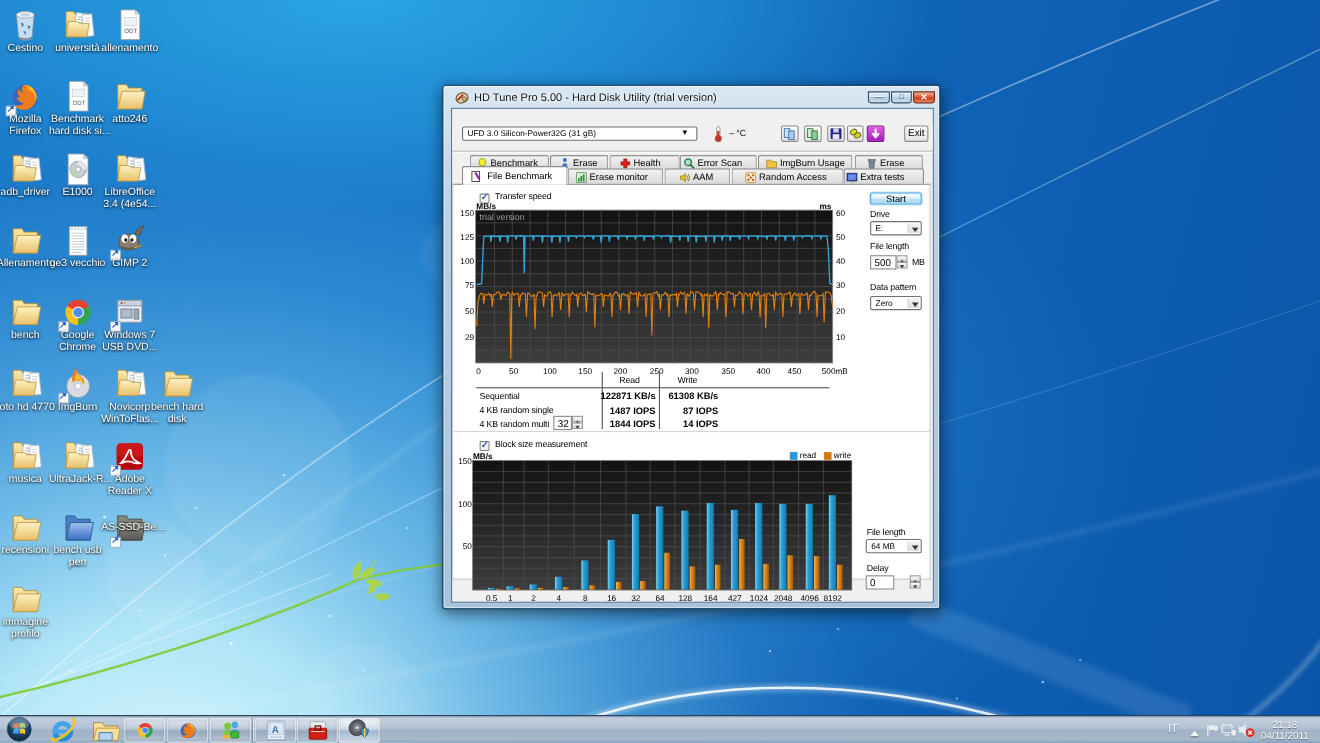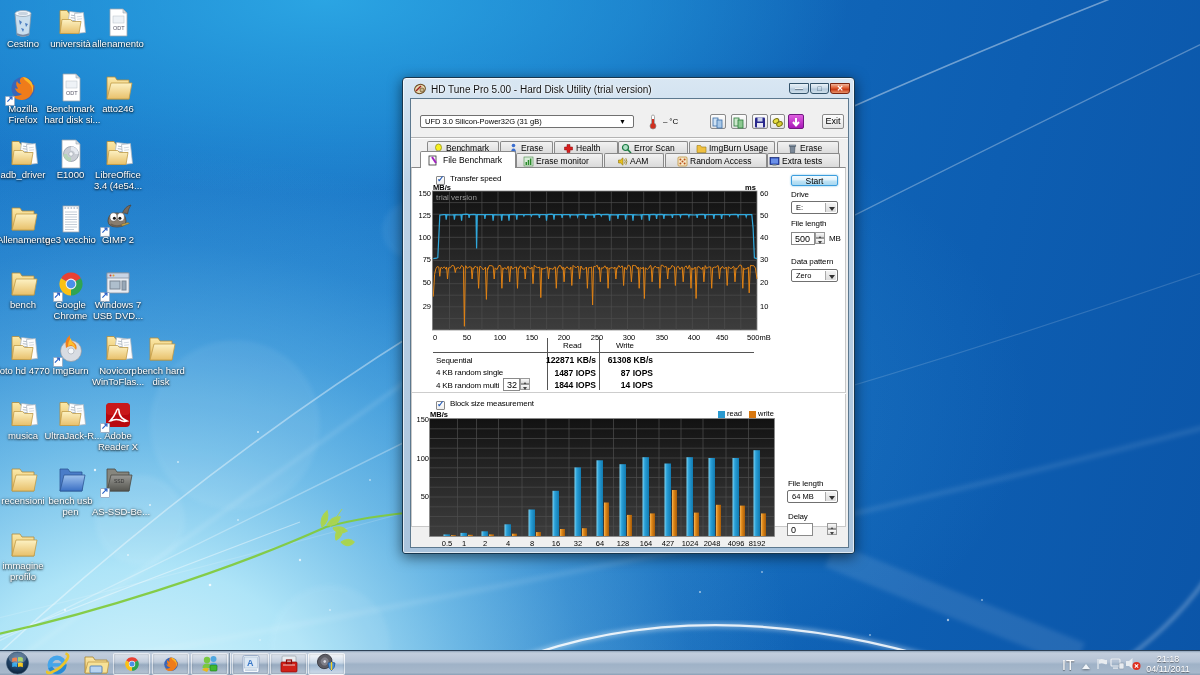--- a/index.html
+++ b/index.html
@@ -342,21 +342,21 @@
         <use href="#folder"></use>
       </svg></div>
 <div class="lbl" style="left:-3px;top:496px;width:52px">recensioni</div>
 <div class="ic" style="left:53.5px;top:463px"><svg width="34" height="34" viewBox="0 0 34 34">
         <use href="#bfolder"></use>
       </svg></div>
 <div class="lbl" style="left:44.5px;top:496px;width:52px">bench usb<br>pen</div>
 <div class="ic" style="left:101px;top:463px"><svg width="34" height="34" viewBox="0 0 34 34">
         <use href="#dfolder"></use>
       </svg><div class="sc"></div></div>
-<div class="lbl" style="left:92px;top:507px;width:52px">AS-SSD-Be...</div>
+<div class="lbl" style="left:92px;top:475px;width:52px">AS-SSD-Be...</div>
 <div class="ic" style="left:6px;top:528px"><svg width="34" height="34" viewBox="0 0 34 34">
         <use href="#folder"></use>
       </svg></div>
 <div class="lbl" style="left:-3px;top:561px;width:52px">immagine<br>profilo</div>
 <div id="win">
   <svg width="14" height="14" style="position:absolute;left:10px;top:4px" viewBox="0 0 14 14">
     <ellipse cx="7" cy="7" rx="5.5" ry="4.5" fill="#e8d8b0" stroke="#6a4a20" stroke-width="1" transform="rotate(-20 7 7)"></ellipse>
     <path d="M3 9 L8 4" stroke="#a02020" stroke-width="1.5" fill="none"></path>
     <circle cx="9" cy="8" r="2" fill="#c8b890" stroke="#6a4a20" stroke-width="0.7"></circle>
   </svg>
@@ -728,21 +728,21 @@
   </svg>
   <svg width="21" height="21" viewBox="0 0 21 21" style="position:absolute;left:316px;top:2px">
     <g transform="rotate(-40 10 10)">
           <ellipse cx="10" cy="8" rx="7.5" ry="7" fill="#5c5c64" stroke="#2a2a32" stroke-width="0.7"></ellipse>
     <ellipse cx="10" cy="8" rx="4" ry="3.8" fill="#80808a"></ellipse>
           <circle cx="10" cy="8" r="1.4" fill="#d8d8e0"></circle>
         </g>
     <path d="M12 10 q3.5,-1.5 7,0 q0,5 -3.5,7.5 q-3.5,-2.5 -3.5,-7.5" fill="#4a90d8" stroke="#1a5090" stroke-width="0.7"></path>
     <path d="M15.5 9 v8" stroke="#f8d020" stroke-width="1.4"></path>
   </svg>
-  <div style="position:absolute;left:1062px;top:6px;font-size:14px;color:#fff;text-shadow:0 1px 1px rgba(0,0,0,0.5)">IT</div>
+  <div style="position:absolute;left:1062px;top:6px;font-size:10px;color:#fff;text-shadow:0 1px 1px rgba(0,0,0,0.5)">IT</div>
   <div style="position:absolute;left:1082px;top:9px;width:0;height:0;border:4px solid transparent;border-bottom:5px solid #f0f4f8;filter:drop-shadow(0 1px 1px rgba(0,0,0,0.4))"></div>
   <svg width="12" height="12" viewBox="0 0 12 12" style="position:absolute;left:1096px;top:7px">
     <path d="M2 1 V11" stroke="#e8ecf0" stroke-width="1.2"></path>
         <path d="M3 1.5 Q6 0.5 8 1.5 Q10 2.5 11 1.8 L11 6 Q10 6.8 8 5.8 Q6 4.8 3 5.8 Z" fill="#e8ecf0"></path>
   </svg>
   <svg width="14" height="12" viewBox="0 0 14 12" style="position:absolute;left:1110px;top:7px">
     <rect x="1" y="1" width="9" height="7" rx="1" fill="none" stroke="#e8ecf0" stroke-width="1.2"></rect>
     <rect x="3" y="9.5" width="5" height="1.2" fill="#e8ecf0"></rect>
     <rect x="9" y="5" width="5" height="6" rx="1" fill="#e8ecf0" stroke="#8a98a8" stroke-width="0.6"></rect>
   </svg>

